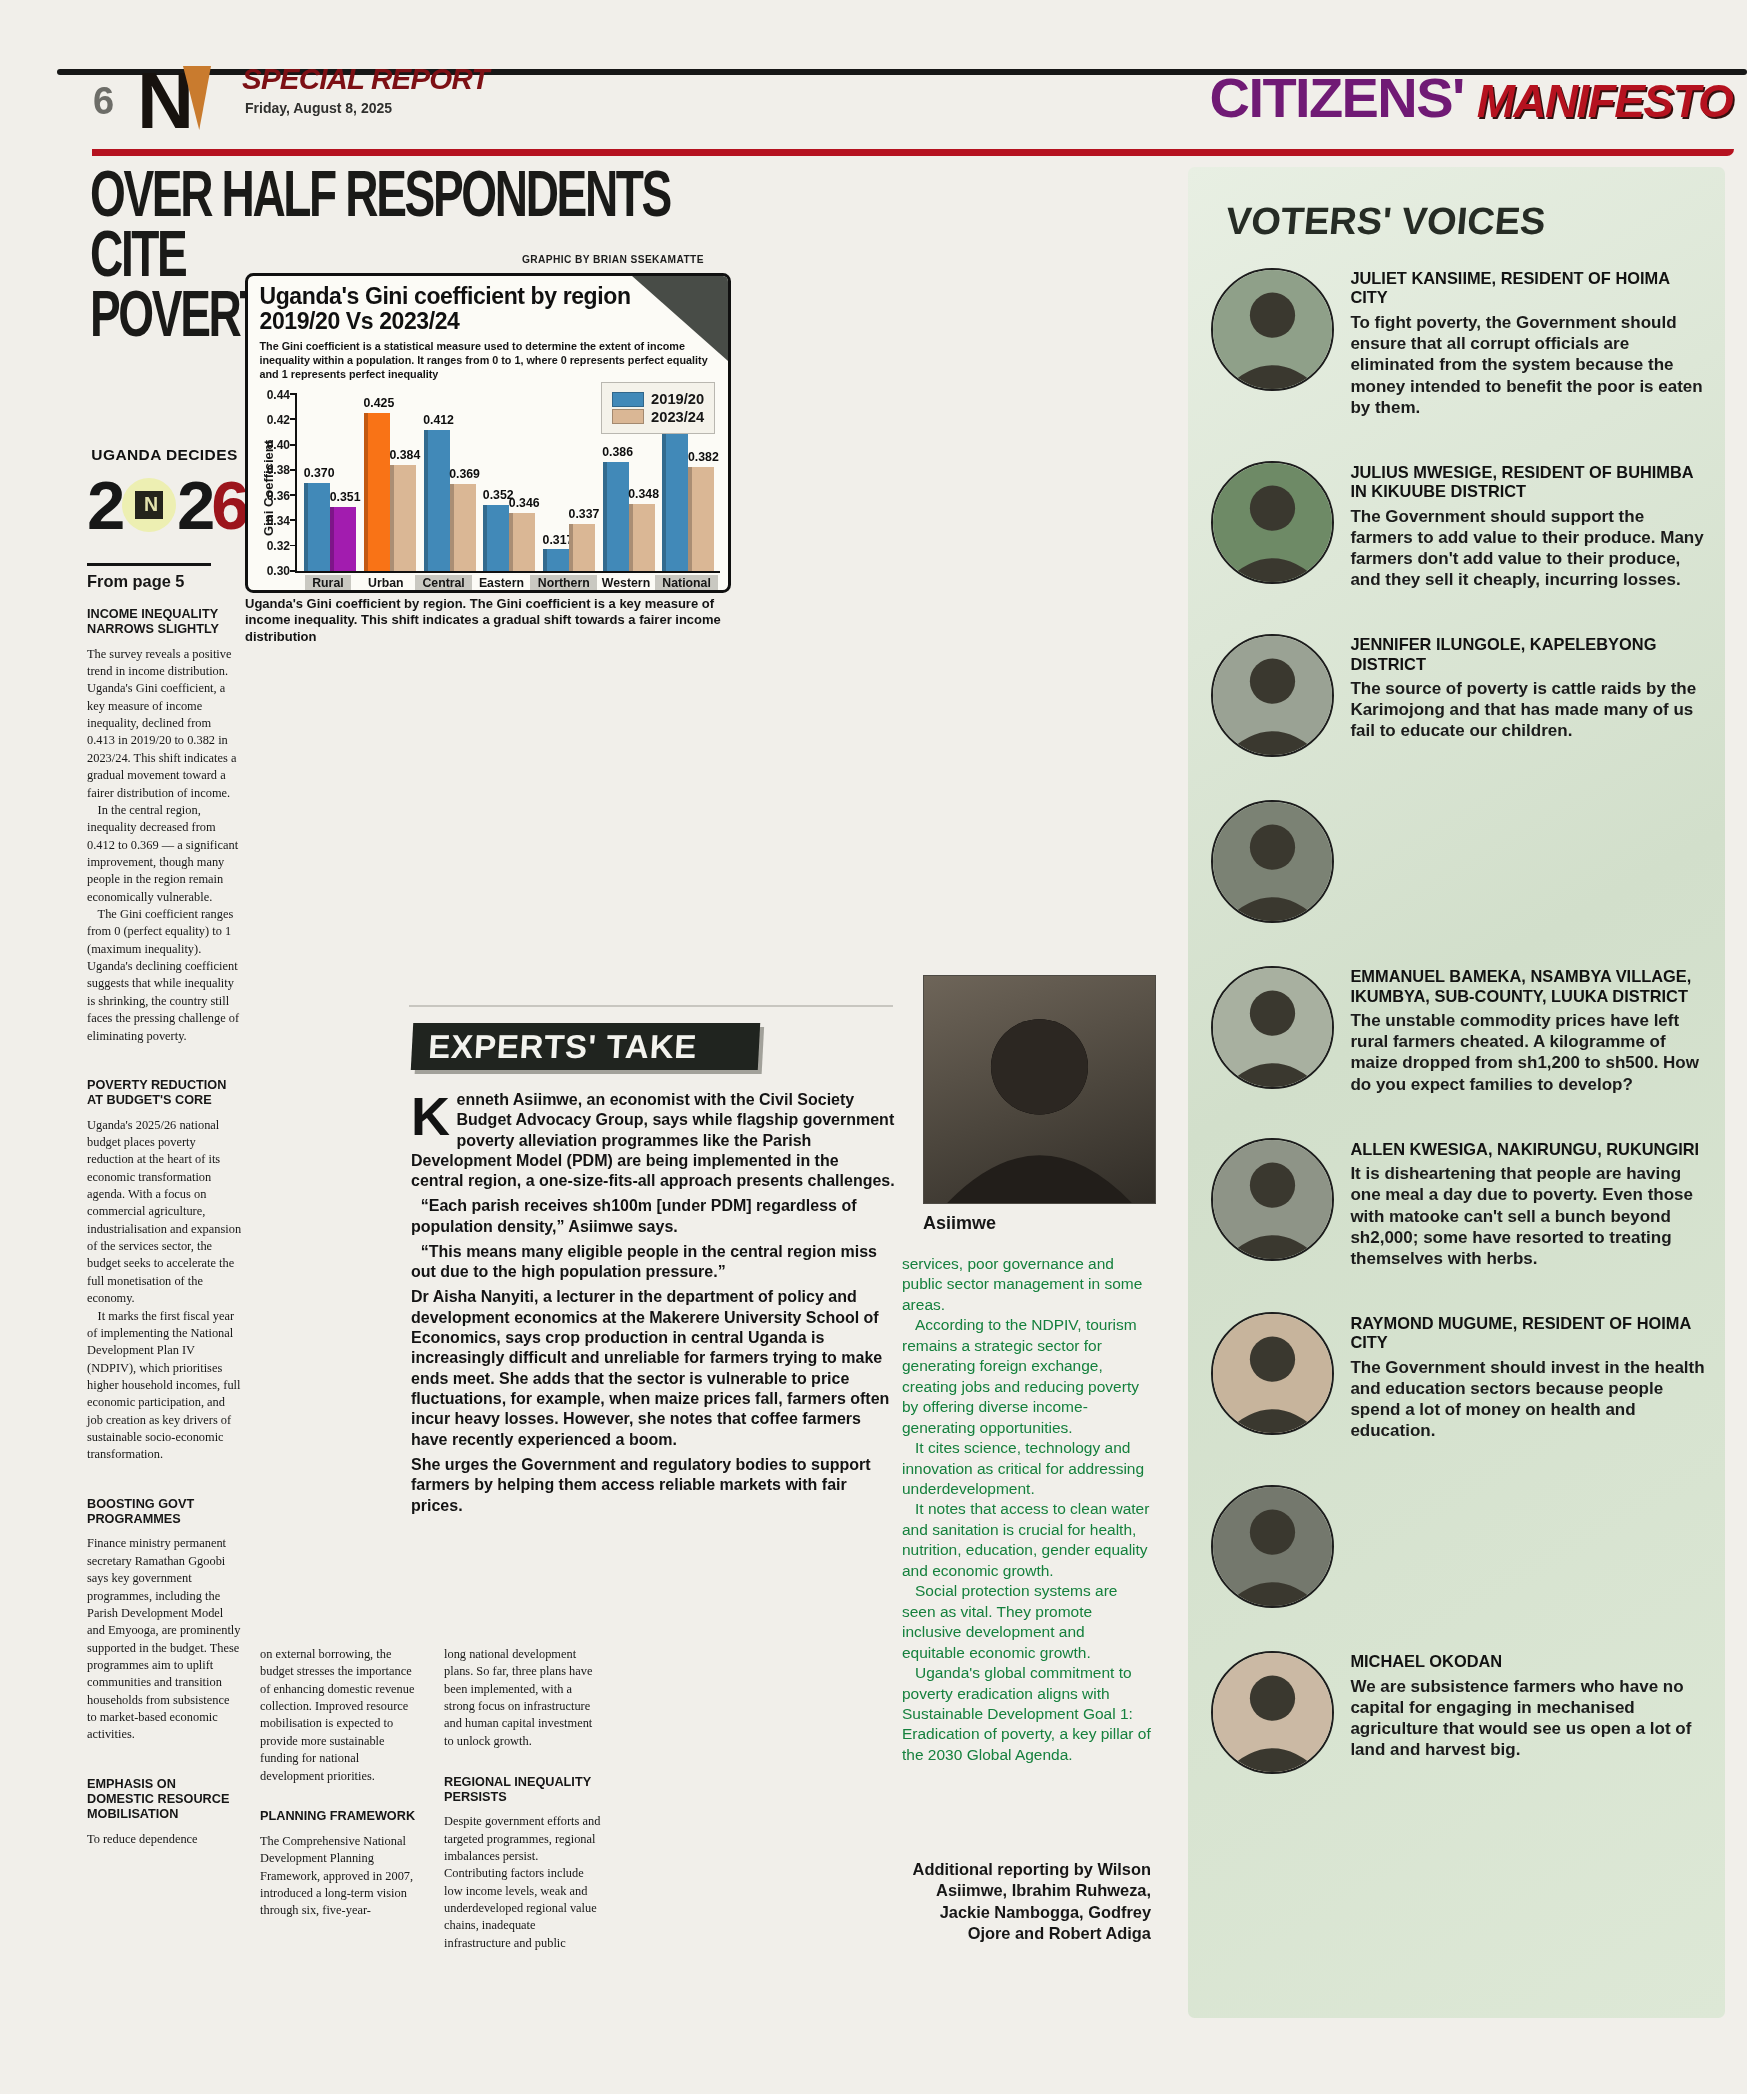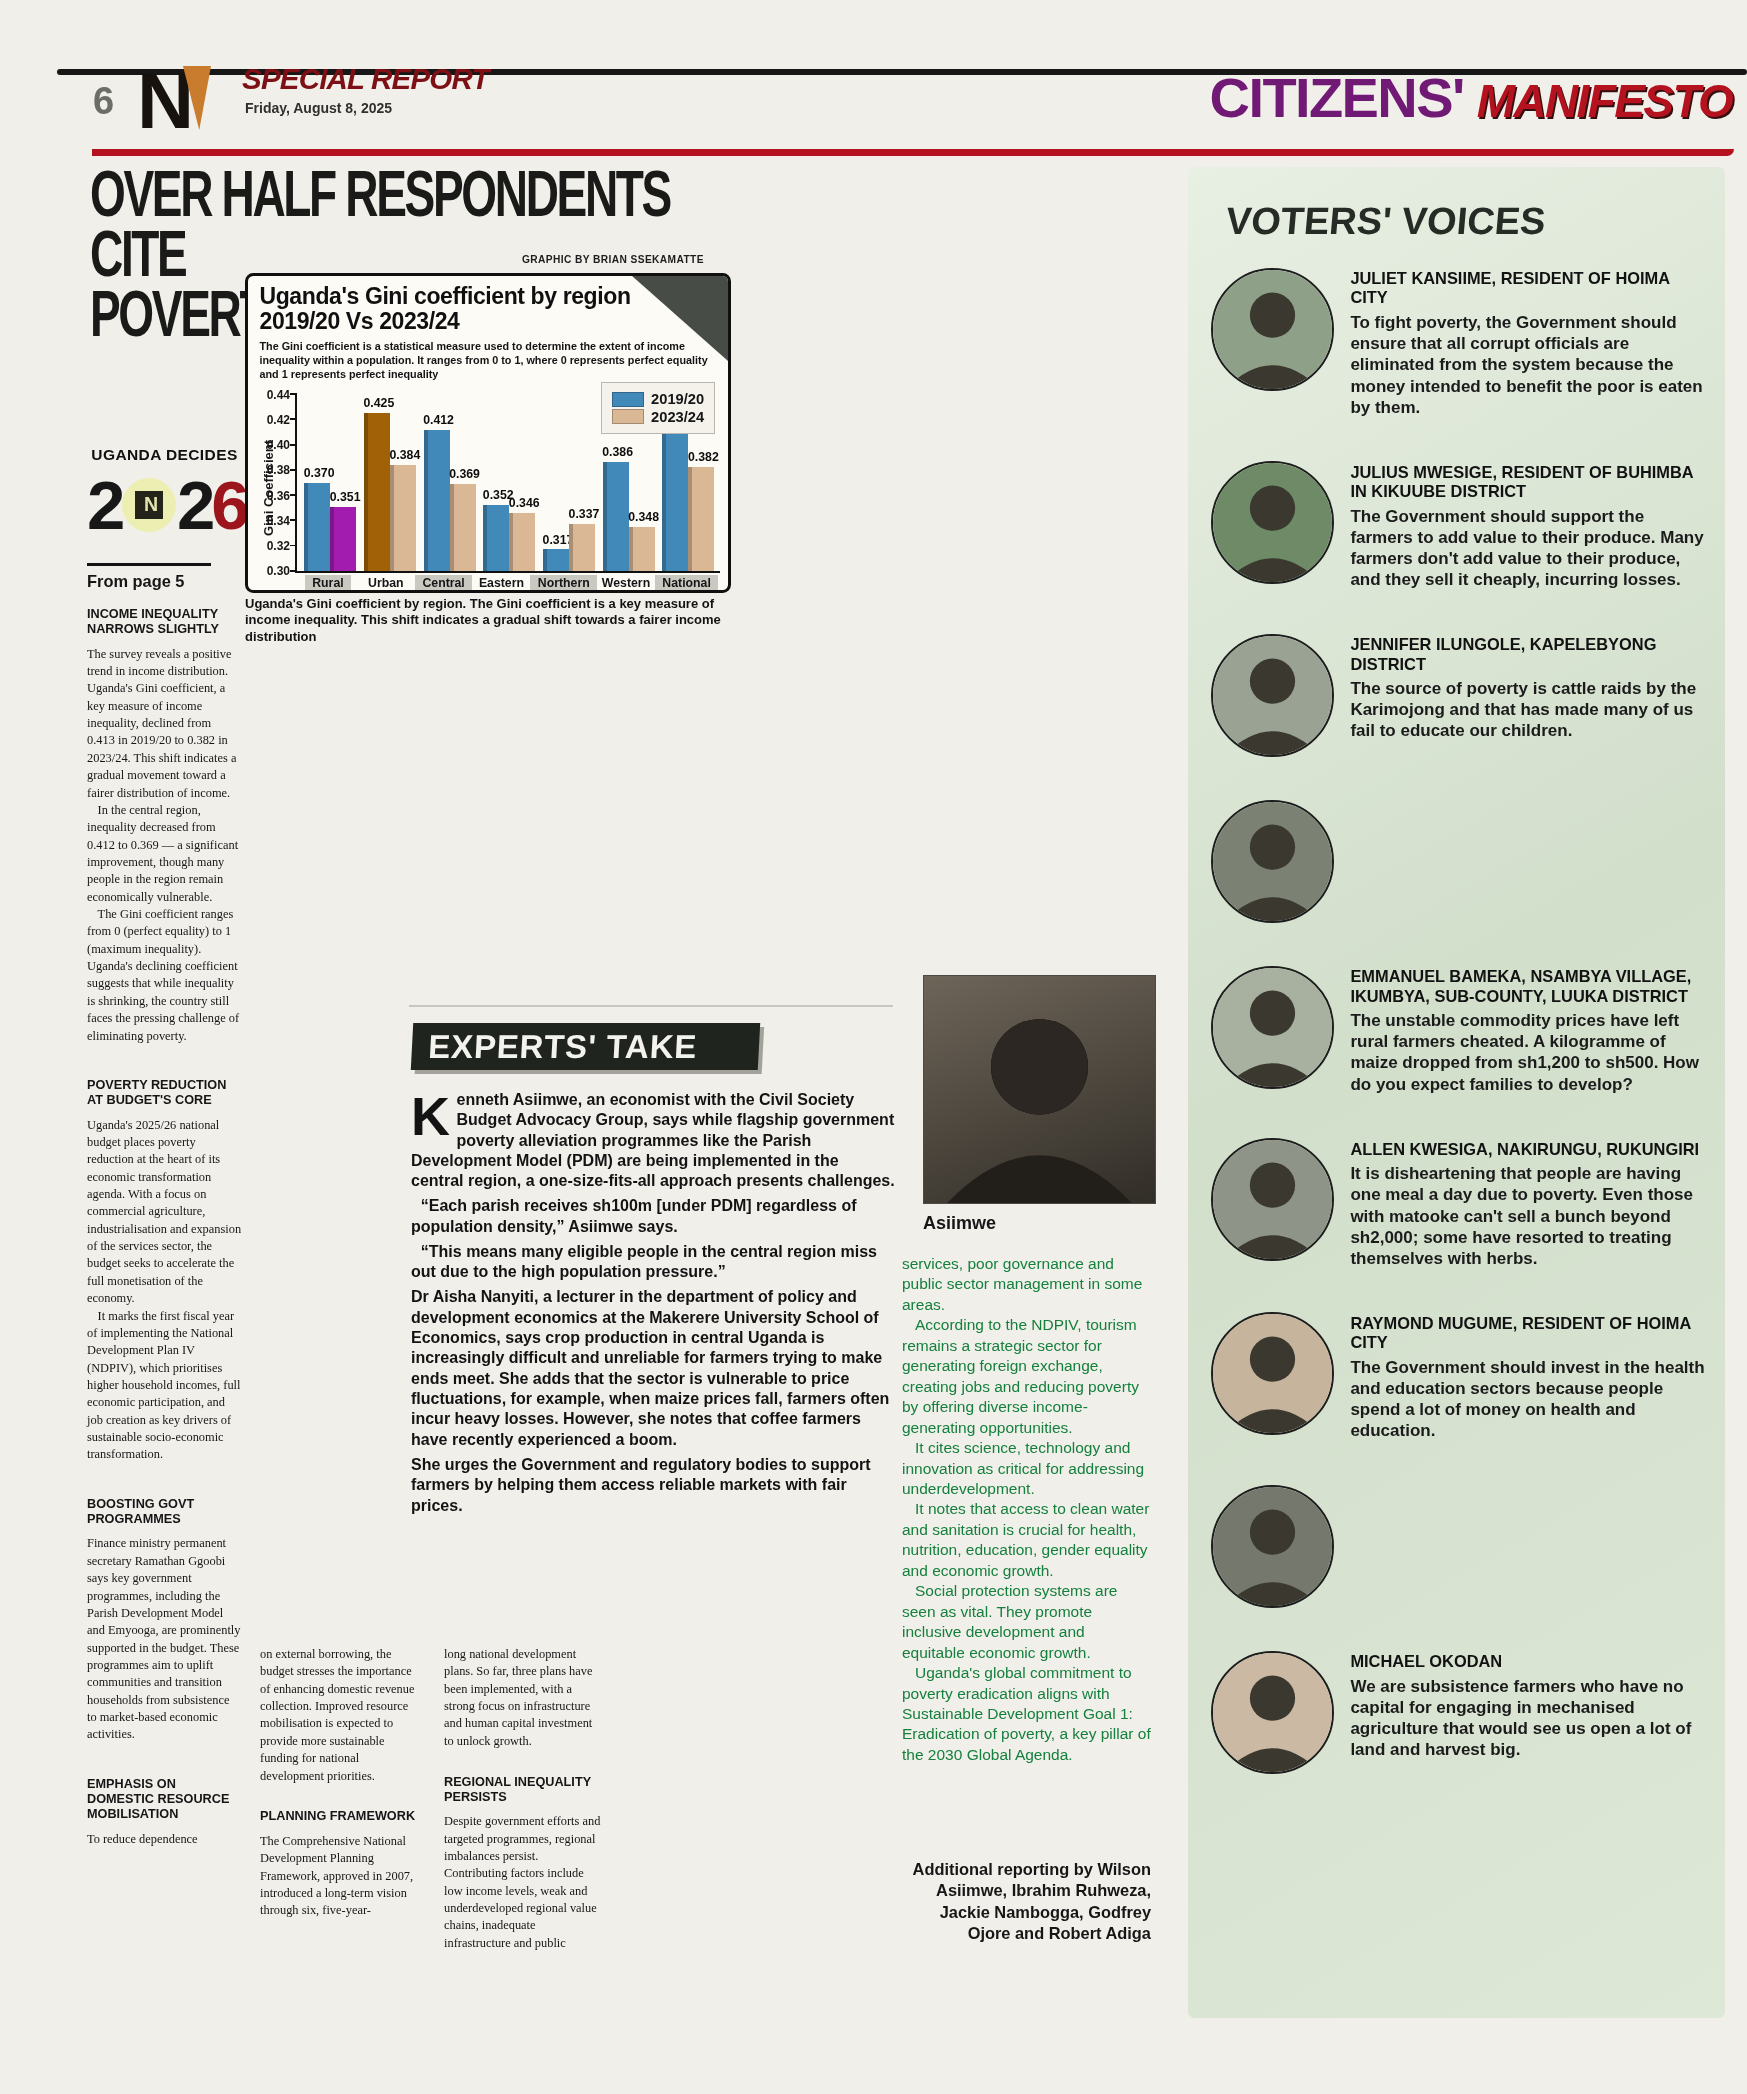--- a/index.html
+++ b/index.html
@@ -175,21 +175,21 @@
         <div class="bars">
           <div class="group">
             <div class="bar" style="background: rgb(65, 137, 184); height: 88px;">
               <div class="val">0.370</div>
             </div>
             <div class="bar" style="background: #a21caf; height: 64px;">
               <div class="val">0.351</div>
             </div>
           </div>
           <div class="group">
-            <div class="bar" style="background: #a16207; height: 158px;">
+            <div class="bar" style="background: #f97316; height: 158px;">
               <div class="val">0.425</div>
             </div>
             <div class="bar" style="background: rgb(218, 183, 149); height: 106px;">
               <div class="val">0.384</div>
             </div>
           </div>
           <div class="group">
             <div class="bar" style="background: rgb(65, 137, 184); height: 141px;">
               <div class="val">0.412</div>
             </div>
@@ -210,21 +210,21 @@
               <div class="val">0.317</div>
             </div>
             <div class="bar" style="background: rgb(218, 183, 149); height: 47px;">
               <div class="val">0.337</div>
             </div>
           </div>
           <div class="group">
             <div class="bar" style="background: rgb(65, 137, 184); height: 109px;">
               <div class="val">0.386</div>
             </div>
-            <div class="bar" style="background: rgb(218, 183, 149); height: 44px;">
+            <div class="bar" style="background: rgb(218, 183, 149); height: 67px;">
               <div class="val">0.348</div>
             </div>
           </div>
           <div class="group">
             <div class="bar" style="background: rgb(65, 137, 184); height: 143px;">
               <div class="val">0.413</div>
             </div>
             <div class="bar" style="background: rgb(218, 183, 149); height: 104px;">
               <div class="val">0.382</div>
             </div>

